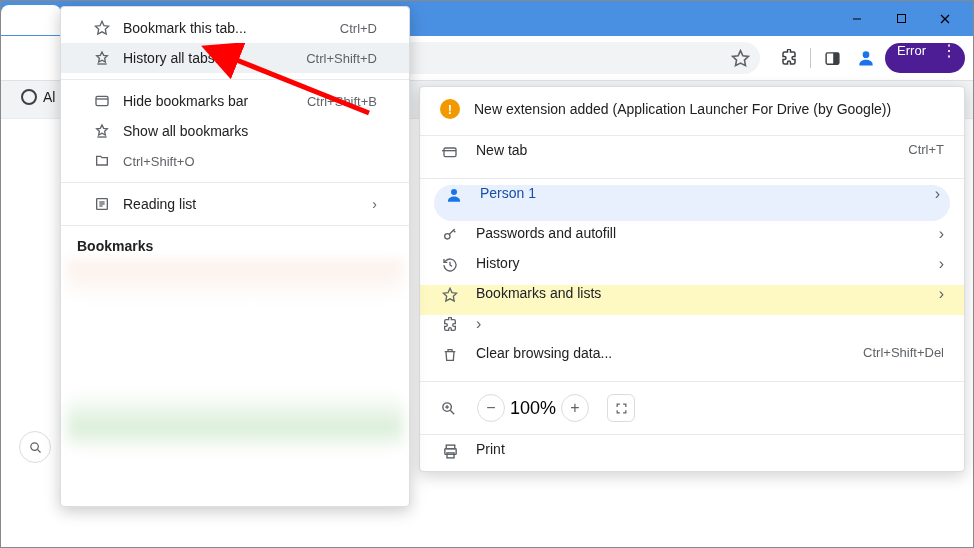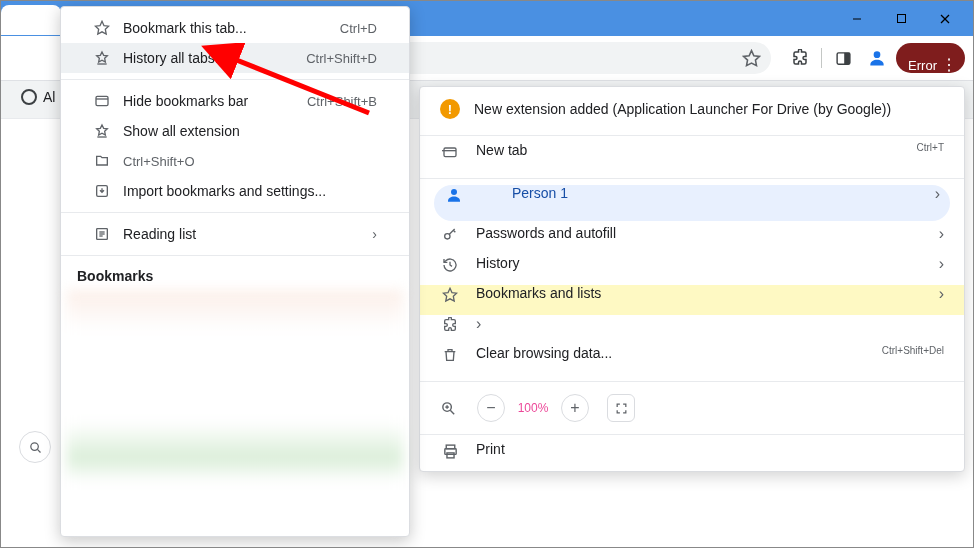--- a/index.html
+++ b/index.html
@@ -13,48 +13,48 @@
     .tab-strip { position: absolute; top: 4px; left: 0; width: 60px; height: 30px; background: #fff; border-top-left-radius: 8px; border-top-right-radius: 8px; }
 
     
     .toolbar { position: absolute; top: 35px; left: 0; right: 0; height: 45px; background: #fff; border-bottom: 1px solid #dfe1e5; display: flex; align-items: center; padding: 0 8px; }
     .omnibox { flex: 1; height: 32px; background: #f1f3f4; border-radius: 16px; margin: 0 8px 0 55px; display: flex; align-items: center; justify-content: flex-end; padding: 0 10px; }
     .omnibox-icon { color: #5f6368; margin-left: 8px; }
     .toolbar-icons { display: flex; align-items: center; gap: 4px; margin-left: 6px; }
     .toolbar-icons .ticon { width: 30px; height: 30px; display: flex; align-items: center; justify-content: center; color: #3c4043; border-radius: 50%; cursor: pointer; position: relative; }
     .vdiv { width: 1px; height: 20px; background: #c4c7c5; margin: 0 2px; }
     .profile-icon { color: #1a73e8; }
-    .error-pill { background: #7f1d1d; color: #fff; border-radius: 16px; height: 30px; padding: 0 8px 0 12px; display: flex; align-items: flex-end; font-size: 13px; gap: 4px; cursor: pointer; }
+    .error-pill { background: #4c1d95; color: #fff; border-radius: 16px; height: 30px; padding: 0 8px 0 12px; display: flex; align-items: flex-start; font-size: 13px; gap: 15px; cursor: pointer; }
     .error-pill .dots { font-size: 16px; line-height: 1; }
 
     
     .content-band { position: absolute; top: 80px; left: 0; right: 0; height: 38px; background: #f1f3f4; border-bottom: 1px solid #e8eaed; }
     .content-band .c-left { display: flex; align-items: center; gap: 6px; padding: 8px 20px; font-size: 14px; color: #202124; }
     .ring-icon { width: 16px; height: 16px; border: 2px solid #3c4043; border-radius: 50%; }
 
     
     .left-search { position: absolute; left: 18px; top: 430px; width: 32px; height: 32px; border: 1px solid #dadce0; border-radius: 16px; display: flex; align-items: center; justify-content: center; color: #5f6368; cursor: pointer; }
 
     
     .main-menu { position: absolute; left: 418px; top: 85px; width: 546px; background: #fff; border: 1px solid #dadce0; border-radius: 4px; box-shadow: 0 4px 16px rgba(0,0,0,0.18); padding: 8px 0 0; font-size: 14px; color: #202124; }
     .menu-row { display: flex; height: 30px; padding: 0 20px; cursor: pointer; position: relative; }
     .menu-row:hover, .menu-row.hover { background: #fef9c3; }
-    .menu-row.profile { background: #e8f0fe; color: #174ea6; border-radius: 20px; margin: 4px 14px; height: 36px; padding: 0 10px; gap: 32px; }
+    .menu-row.profile { background: #e8f0fe; color: #174ea6; border-radius: 20px; margin: 4px 14px; height: 36px; padding: 0 10px; }
     .menu-row .micon { width: 20px; height: 20px; display: flex; align-items: center; justify-content: center; margin-right: 16px; color: #5f6368; flex: none; }
     .menu-row.profile .micon { color: #1a73e8; }
     .menu-row .mlabel { flex: 1; }
-    .menu-row .accel { color: #5f6368; font-size: 10px; }
+    .menu-row .accel { color: #5f6368; font-size: 13px; }
     .menu-row .chev { color: #5f6368; font-size: 16px; }
     .menu-sep { height: 1px; background: #e8eaed; margin: 6px 0; }
     .ext-notice { display: flex; align-items: center; padding: 4px 20px 10px; gap: 14px; }
     .ext-notice .bang { width: 20px; height: 20px; background: #f29900; border-radius: 50%; color: #fff; display: flex; align-items: center; justify-content: center; font-weight: bold; font-size: 13px; }
     .zoom-row { display: flex; align-items: center; height: 40px; padding: 0 20px; }
     .zoom-row .zlabel { flex: 1; }
     .zoom-btn { width: 28px; height: 28px; border: 1px solid #dadce0; border-radius: 50%; display: flex; align-items: center; justify-content: center; color: #5f6368; cursor: pointer; font-size: 16px; margin: 0 4px; }
-    .zoom-val { width: 48px; text-align: center; font-size: 12px; color: #ec4899; }
+    .zoom-val { width: 48px; text-align: center; font-size: 18px; color: #000000; }
     .fs-btn { width: 28px; height: 28px; border: 1px solid #dadce0; border-radius: 6px; display: flex; align-items: center; justify-content: center; color: #5f6368; cursor: pointer; margin-left: 14px; }
 
     
     .sub-menu { position: absolute; left: 59px; top: 5px; width: 350px; background: #fff; border: 1px solid #dadce0; border-radius: 4px; box-shadow: 0 4px 16px rgba(0,0,0,0.22); font-size: 14px; color: #202124; padding: 6px 0; z-index: 10; }
     .sub-row { display: flex; align-items: center; height: 30px; padding: 0 32px; cursor: pointer; }
     .sub-row:hover, .sub-row.hover { background: #eef1f3; }
     .sub-row .sicon { width: 18px; height: 18px; display: flex; align-items: center; justify-content: center; margin-right: 12px; color: #5f6368; }
     .sub-row .slabel { flex: 1; }
     .sub-row .accel { color: #5f6368; font-size: 13px; }
     .sub-sep { height: 1px; background: #e8eaed; margin: 6px 0; }
@@ -286,39 +286,30 @@
     <span class="slabel">Hide bookmarks bar</span>
     <span class="accel">Ctrl+Shift+B</span>
       </div>
       <div class="sub-row">
         <span class="sicon">
           <svg width="16" height="16" viewBox="0 0 24 24" fill="none" stroke="#5f6368" stroke-width="2">
             <polygon points="12 3 14.5 8 20 8.6 16 12.4 17 18 12 15.4 7 18 8 12.4 4 8.6 9.5 8 12 3"></polygon>
             <line x1="5" y1="21" x2="19" y2="21"></line>
           </svg>
         </span>
-    <span class="slabel">Show all extension</span>
+    <span class="slabel">Show all bookmarks</span>
     </div>
       <div class="sub-row">
         <span class="sicon">
           <svg width="16" height="16" viewBox="0 0 24 24" fill="none" stroke="#5f6368" stroke-width="2">
             <path d="M4 5h6l2 2h8v11H4z"></path>
           </svg>
         </span>
     <span class="accel">Ctrl+Shift+O</span>
       </div>
-      <div class="sub-row">
-        <span class="sicon">
-          <svg width="16" height="16" viewBox="0 0 24 24" fill="none" stroke="#5f6368" stroke-width="2">
-            <rect x="4" y="4" width="16" height="16" rx="2"></rect>
-            <path d="M12 8v6M9 11l3 3 3-3"></path>
-          </svg>
-        </span>
-    <span class="slabel">Import bookmarks and settings...</span>
-    </div>
     </div>
   <div class="sub-sep"></div>
   <div class="sub-row">
     <span class="sicon">
         <svg width="16" height="16" viewBox="0 0 24 24" fill="none" stroke="#5f6368" stroke-width="2">
           <rect x="4" y="4" width="16" height="16" rx="1"></rect>
           <line x1="8" y1="9" x2="16" y2="9"></line>
           <line x1="8" y1="12" x2="16" y2="12"></line>
           <line x1="8" y1="15" x2="13" y2="15"></line>
         </svg>

